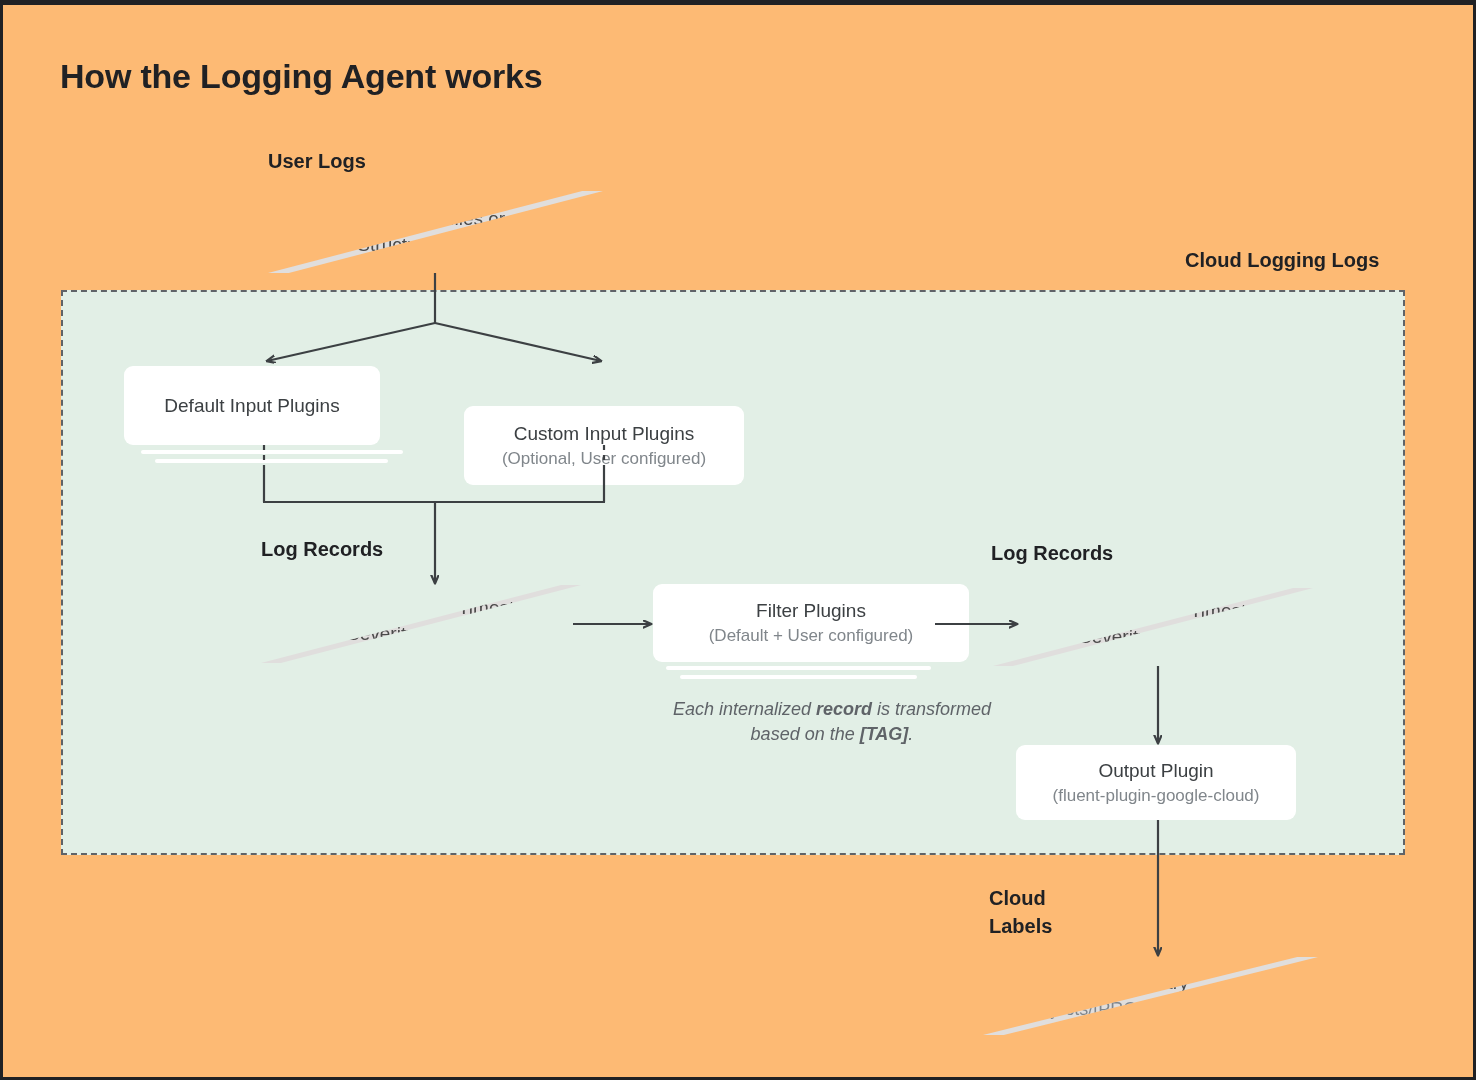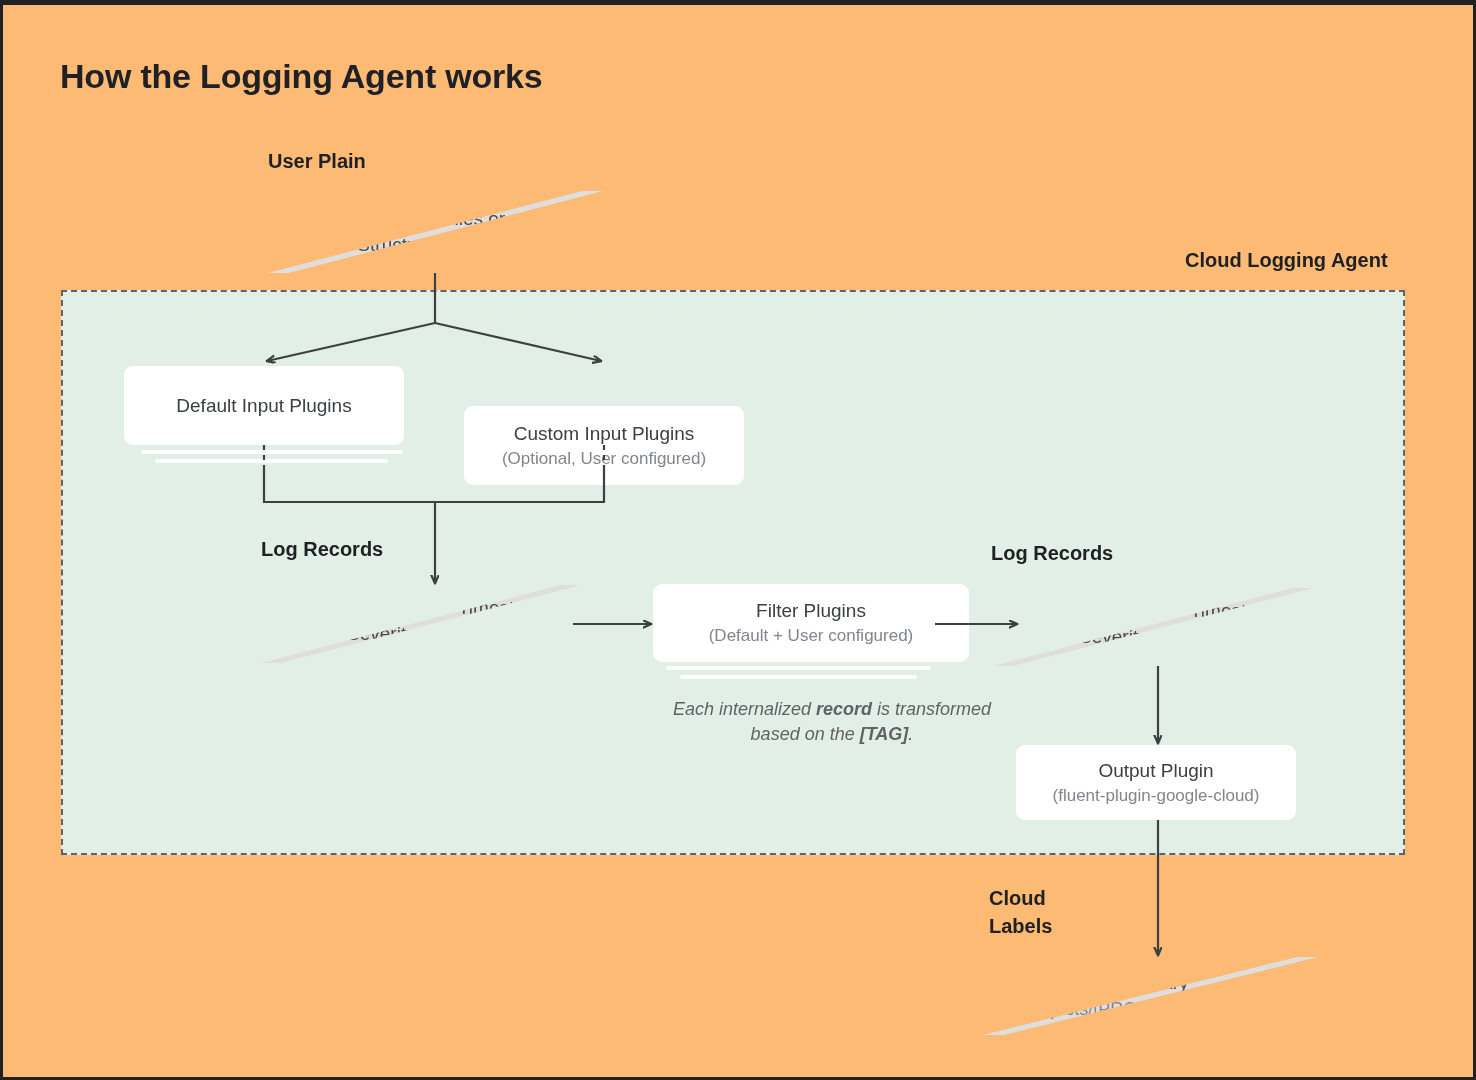--- a/index.html
+++ b/index.html
@@ -142,41 +142,41 @@
 </style>
 </head>
 <body>
 
 <div id="canvas">
 
   <div id="page-title">How the Logging Agent works</div>
 
   <div id="agent-region"></div>
 
-  <div class="section-label" style="left:265px; top:142px;">User Plain</div>
-
-  <div class="section-label" style="left:1182px; top:241px;">Cloud Logging Agent</div>
+  <div class="section-label" style="left:265px; top:142px;">User Logs</div>
+
+  <div class="section-label" style="left:1182px; top:241px;">Cloud Logging Logs</div>
 
   <div class="section-label" style="left:258px; top:530px;">Log Records</div>
 
   <div class="section-label" style="left:988px; top:534px;">Log Records</div>
 
   <div class="section-label" style="left:986px; top:879px;">
     <span>Cloud</span><br>
     <span>Labels</span>
   </div>
 
   <div class="parallelogram" style="left:265px; top:186px; width:335px; height:82px;">
     <div class="pg-inner">
       <span>Plain text files or</span><br>
       <span>Structured (JSON)</span>
     </div>
   </div>
 
-  <div class="node-box" style="left:121px; top:361px; width:280px; height:79px;">
+  <div class="node-box" style="left:121px; top:361px; width:256px; height:79px;">
     <div class="node-title">Default Input Plugins</div>
   </div>
   <div class="stack-bar" style="left:138px; top:445px; width:262px;"></div>
   <div class="stack-bar" style="left:152px; top:454px; width:233px;"></div>
 
   <div class="node-box" style="left:461px; top:361px; width:280px; height:79px;margin-top:40px;">
     <div class="node-title">Custom Input Plugins</div>
     <div class="node-sub">(Optional, User configured)</div>
   </div>
   <div class="stack-bar" style="left:476px; top:445px; width:262px;"></div>

